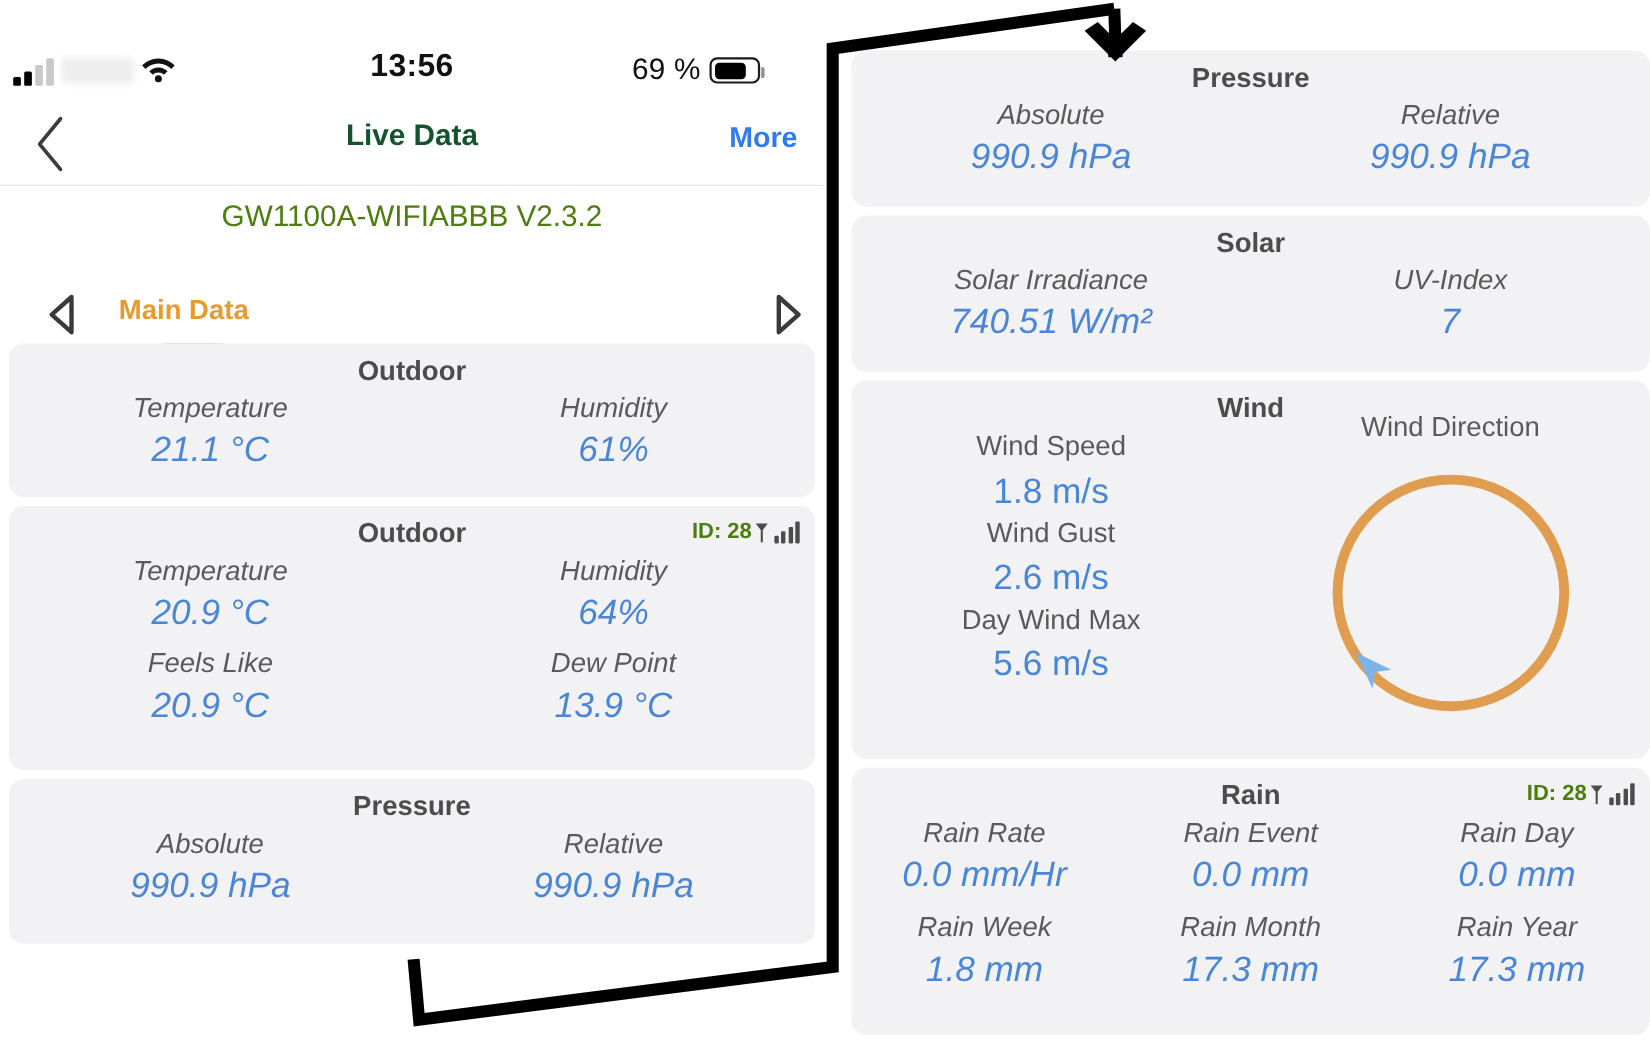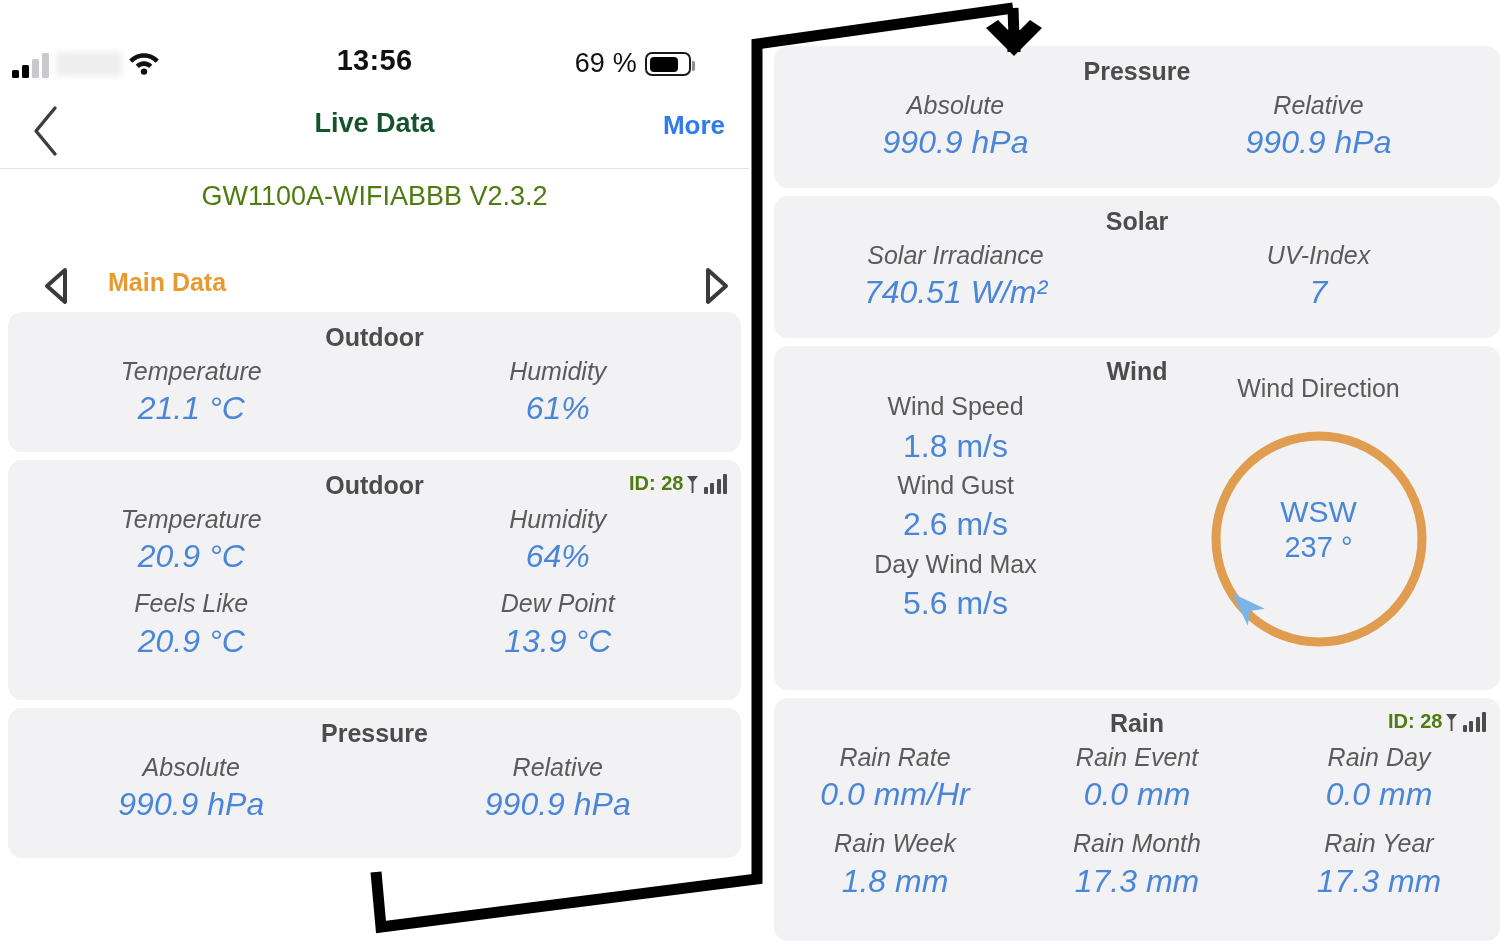--- a/index.html
+++ b/index.html
@@ -387,24 +387,20 @@
     </div>
     <div class="wind-right">
       <div class="lbl">Wind Direction</div>
       <div id="compass-wrap">
         <svg width="232" height="232" viewBox="0 0 232 232">
           <circle cx="116" cy="116" r="103" fill="none" stroke="#e09c4f" stroke-width="9"></circle>
           <g transform="translate(42,183) rotate(-45)">
             <path d="M0 -18 L12 16 L0 7 L-12 16 Z" fill="#7cb3e8"></path>
           </g>
         </svg>
-        <div id="compass-text">
-          <div id="compass-dir">WSW</div>
-          <div id="compass-deg">237 °</div>
-        </div>
       </div>
     </div>
   </div>
 
   <div class="card" id="card-rain">
     <div class="card-title">Rain</div>
     <div class="id-badge">
       <span>ID: 28</span>
       <svg width="13" height="20" viewBox="0 0 13 20">
         <path d="M1 2 L12 2 L6.5 9 Z" fill="#4c4c4c"></path>

